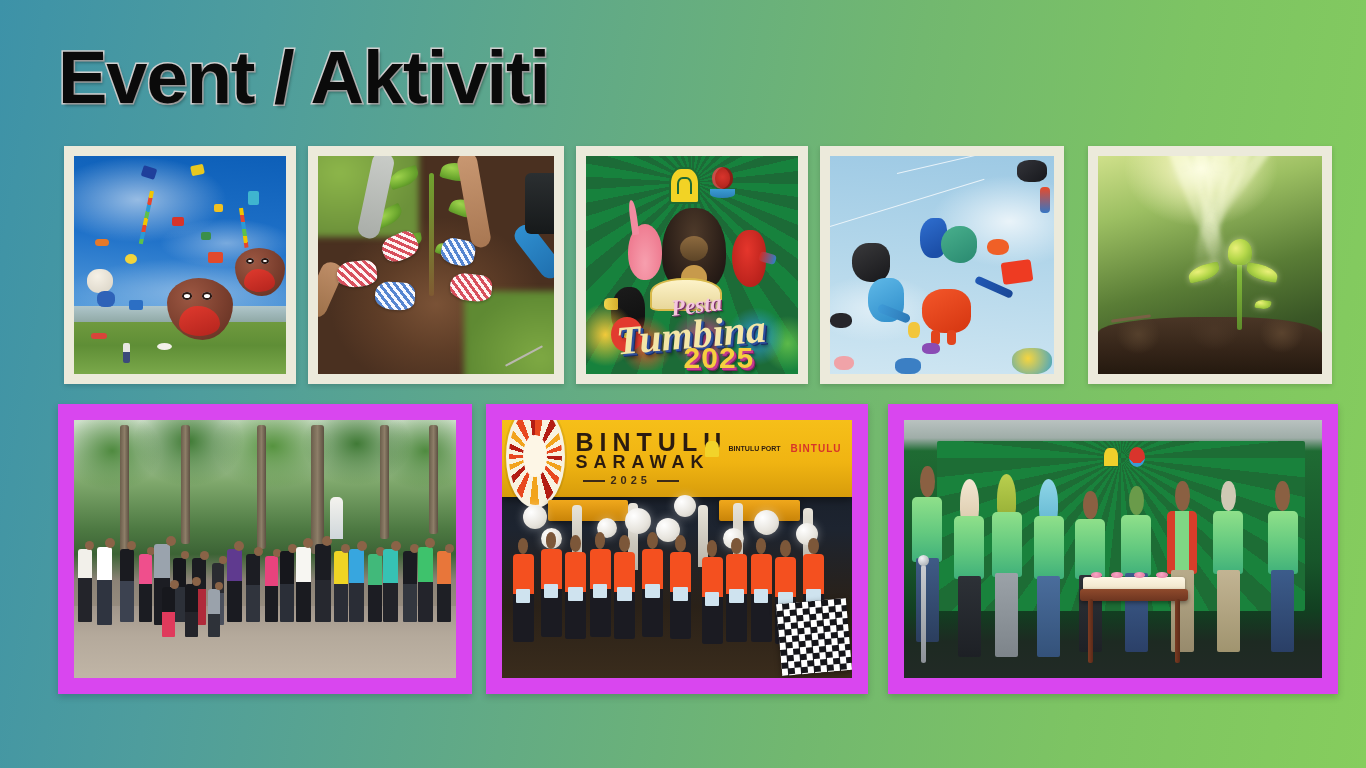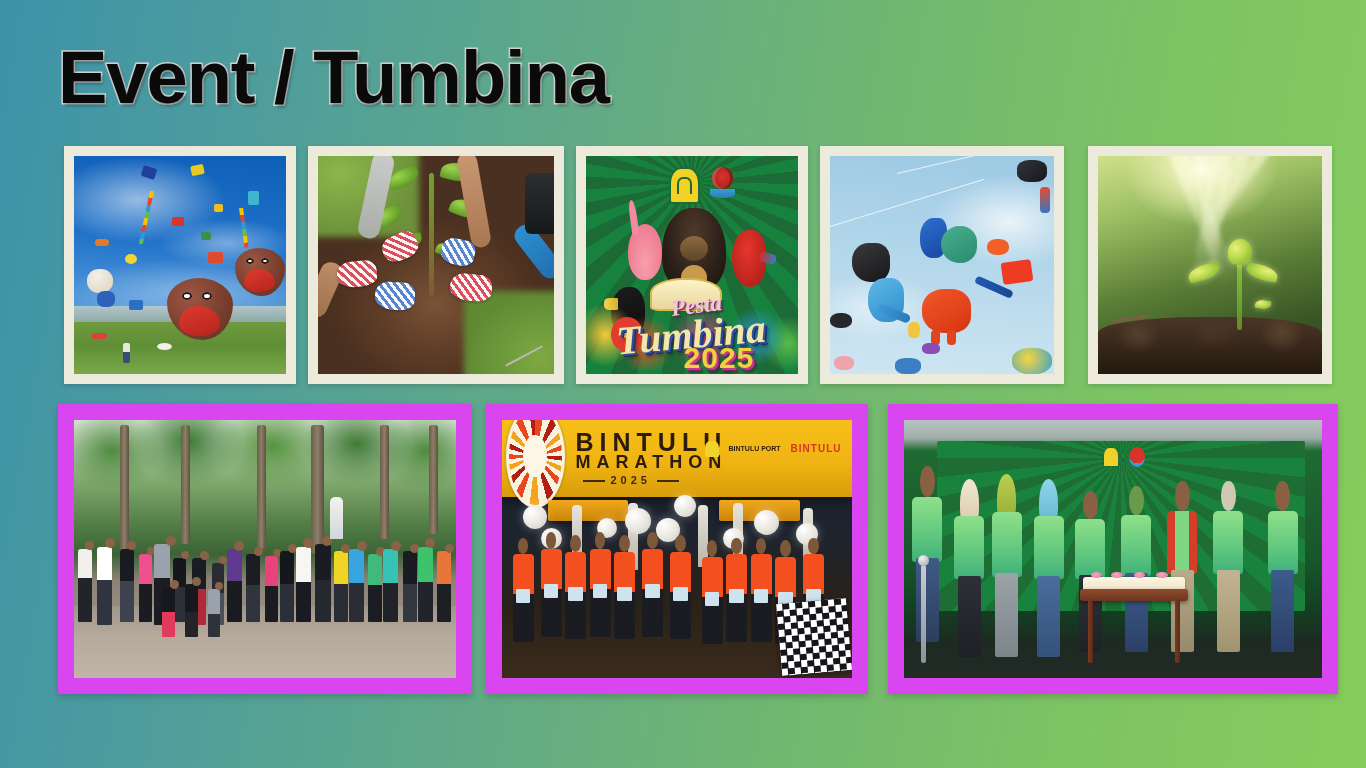--- a/index.html
+++ b/index.html
@@ -589,21 +589,21 @@
     content: ""; position: absolute; top: -10px; left: -3px; width: 11px; height: 11px;
     background: radial-gradient(circle at 35% 30%, #f2f4f6, #9aa0a6);
     border-radius: 50%;
   }
 </style>
 </head>
 <body>
 
 <div class="slide">
 
-  <div class="page-title">Event / Tumbina</div>
+  <div class="page-title">Event / Aktiviti</div>
 
   <div class="card" id="card-kite-festival">
     <div class="photo">
       <div class="kite-sky"></div>
       <div class="kite-horizon"></div>
       <div class="kite-grass"></div>
 
       <div class="kite-dot" style="left:32%;top:5%;width:14px;height:11px;background:#1f3f9b;transform:rotate(18deg);"></div>
       <div class="kite-dot" style="left:55%;top:4%;width:13px;height:10px;background:#e9c81f;transform:rotate(-12deg);"></div>
       <div class="kite-dot" style="left:82%;top:16%;width:11px;height:14px;background:#3fb5cf;"></div>
@@ -831,21 +831,21 @@
   </div>
 
   <div class="card white-frame" id="card-bintulu-marathon">
     <div class="photo">
       <div class="mar-bg"></div>
 
       <div class="mar-arch"></div>
       <div class="mar-sun-logo"></div>
 
       <div class="mar-title">BINTULU</div>
-      <div class="mar-sub">MARATHON</div>
+      <div class="mar-sub">SARAWAK</div>
       <div class="mar-year">2025</div>
 
       <div class="mar-sponsors">
         <div class="mar-sponsor" style="width:14px;height:16px;background:#f2d32a;border-radius:36% 36% 10% 10% / 44% 44% 8% 8%;"></div>
         <div class="mar-sponsor">BINTULU PORT</div>
         <div class="mar-sponsor mar-sarawak">BINTULU</div>
       </div>
 
       <div class="mar-lightbar" style="left:13%;top:31%;width:23%;"></div>
       <div class="mar-lightbar" style="left:62%;top:31%;width:23%;"></div>

